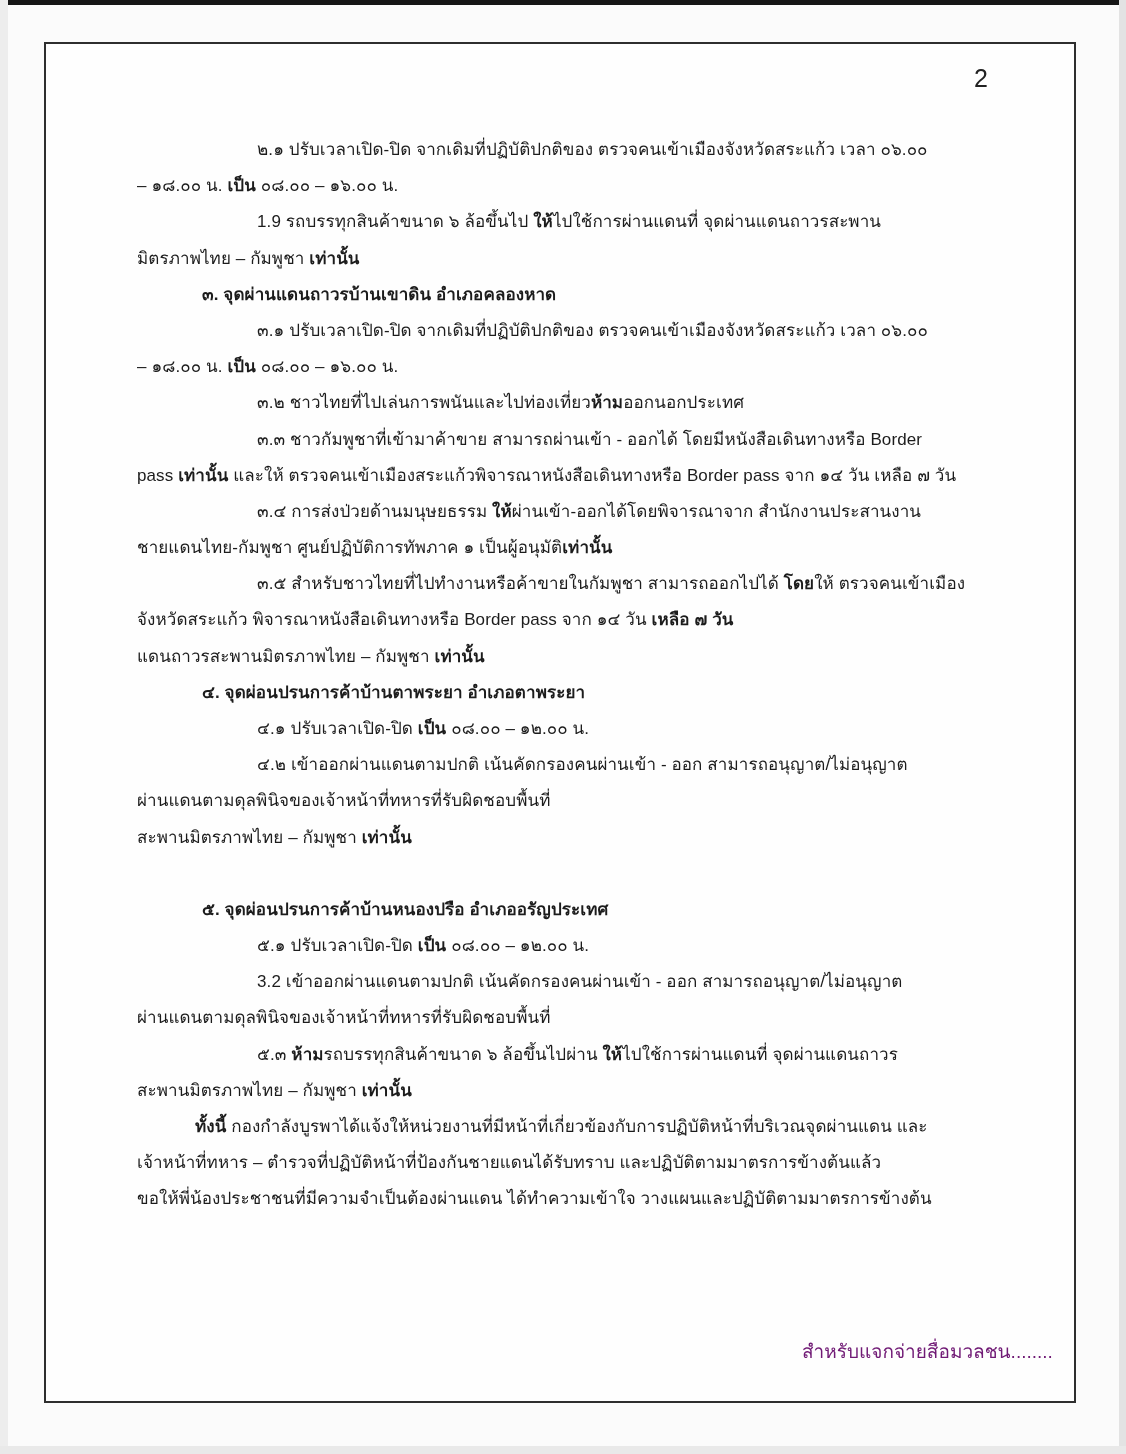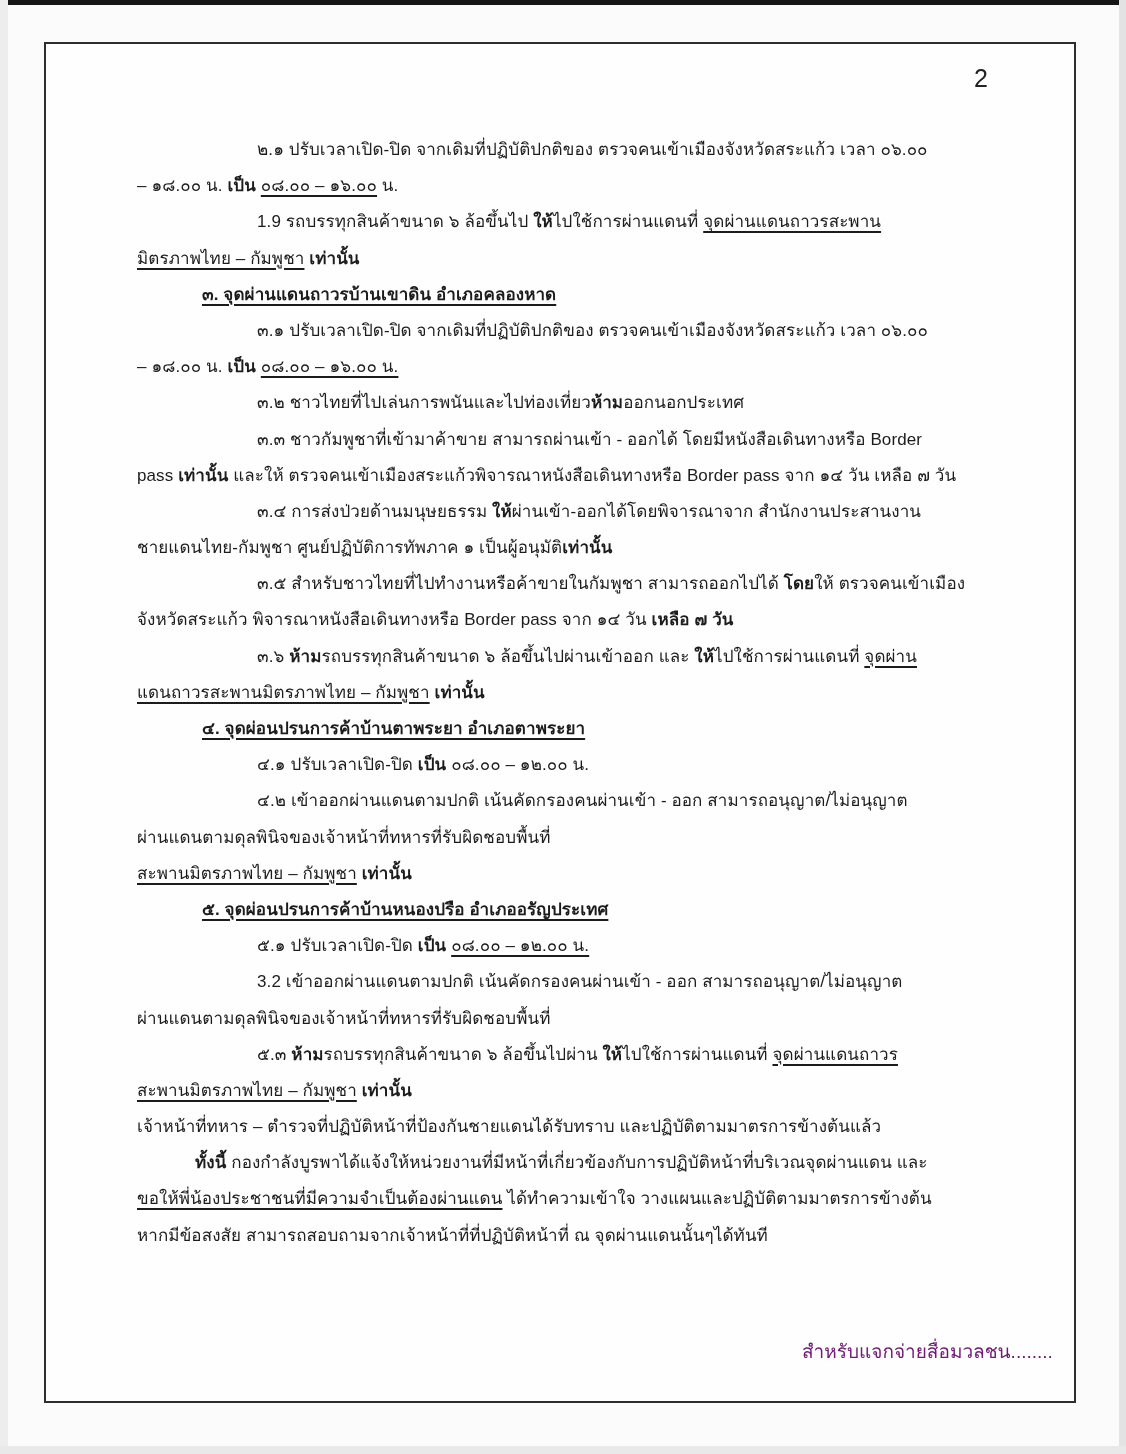--- a/index.html
+++ b/index.html
@@ -65,21 +65,20 @@
     white-space: nowrap;
     height: 36.2px;
     line-height: 36.2px;
     font-size: 17px;
     color: #1c1c1c;
     letter-spacing: 0.1px;
   }
   .line span { vertical-align: baseline; }
   .bold { font-weight: 700; }
   .und {
-    text-decoration: underline;
     text-underline-offset: 4px;
     text-decoration-thickness: 1.5px;
   }
   .doc-footer {
     position: absolute;
     left: 756px;
     top: 1292px;
     font-size: 19px;
     color: #701a75;
   }
@@ -102,32 +101,30 @@
       <div class="line" style="padding-left: 65px;"><span class="bold und">๓. จุดผ่านแดนถาวรบ้านเขาดิน อำเภอคลองหาด</span></div>
       <div class="line" style="padding-left: 120px;"><span>๓.๑ ปรับเวลาเปิด-ปิด จากเดิมที่ปฏิบัติปกติของ ตรวจคนเข้าเมืองจังหวัดสระแก้ว เวลา ๐๖.๐๐</span></div>
       <div class="line" style="padding-left: 0px;"><span>– ๑๘.๐๐ น. </span><span class="bold">เป็น</span><span> </span><span class="und">๐๘.๐๐ – ๑๖.๐๐ น.</span></div>
       <div class="line" style="padding-left: 120px;"><span>๓.๒ ชาวไทยที่ไปเล่นการพนันและไปท่องเที่ยว</span><span class="bold">ห้าม</span><span>ออกนอกประเทศ</span></div>
       <div class="line" style="padding-left: 120px;"><span>๓.๓ ชาวกัมพูชาที่เข้ามาค้าขาย สามารถผ่านเข้า - ออกได้ โดยมีหนังสือเดินทางหรือ Border</span></div>
       <div class="line" style="padding-left: 0px;"><span>pass </span><span class="bold">เท่านั้น</span><span> และให้ ตรวจคนเข้าเมืองสระแก้วพิจารณาหนังสือเดินทางหรือ Border pass จาก ๑๔ วัน เหลือ ๗ วัน</span></div>
       <div class="line" style="padding-left: 120px;"><span>๓.๔ การส่งป่วยด้านมนุษยธรรม </span><span class="bold">ให้</span><span>ผ่านเข้า-ออกได้โดยพิจารณาจาก สำนักงานประสานงาน</span></div>
       <div class="line" style="padding-left: 0px;"><span>ชายแดนไทย-กัมพูชา ศูนย์ปฏิบัติการทัพภาค ๑ เป็นผู้อนุมัติ</span><span class="bold">เท่านั้น</span></div>
       <div class="line" style="padding-left: 120px;"><span>๓.๕ สำหรับชาวไทยที่ไปทำงานหรือค้าขายในกัมพูชา สามารถออกไปได้ </span><span class="bold">โดย</span><span>ให้ ตรวจคนเข้าเมือง</span></div>
       <div class="line" style="padding-left: 0px;"><span>จังหวัดสระแก้ว พิจารณาหนังสือเดินทางหรือ Border pass จาก ๑๔ วัน </span><span class="bold">เหลือ ๗ วัน</span></div>
-      <div class="line" style="padding-left: 120px;"><span>๓.๖ </span><span class="bold">ห้าม</span><span>รถบรรทุกสินค้าขนาด ๖ ล้อขึ้นไปผ่านเข้าออก และ </span><span class="bold">ให้</span><span>ไปใช้การผ่านแดนที่ </span><span class="und">จุดผ่าน</span></div>
       <div class="line" style="padding-left: 0px;"><span class="und">แดนถาวรสะพานมิตรภาพไทย – กัมพูชา</span><span> </span><span class="bold">เท่านั้น</span></div>
       <div class="line" style="padding-left: 65px;"><span class="bold und">๔. จุดผ่อนปรนการค้าบ้านตาพระยา อำเภอตาพระยา</span></div>
       <div class="line" style="padding-left: 120px;"><span>๔.๑ ปรับเวลาเปิด-ปิด </span><span class="bold">เป็น</span><span> ๐๘.๐๐ – ๑๒.๐๐ น.</span></div>
       <div class="line" style="padding-left: 120px;"><span>๔.๒ เข้าออกผ่านแดนตามปกติ เน้นคัดกรองคนผ่านเข้า - ออก สามารถอนุญาต/ไม่อนุญาต</span></div>
       <div class="line" style="padding-left: 0px;"><span>ผ่านแดนตามดุลพินิจของเจ้าหน้าที่ทหารที่รับผิดชอบพื้นที่</span></div>
       <div class="line" style="padding-left: 0px;"><span class="und">สะพานมิตรภาพไทย – กัมพูชา</span><span> </span><span class="bold">เท่านั้น</span></div>
-      <div class="line" style="padding-left: 65px;"><span class="bold und">๕. จุดผ่อนปรนการค้าบ้านหนองปรือ อำเภออรัญประเทศ</span></div>
+      <div class="line" style="padding-left: 65px; margin-top: 36px;"><span class="bold und">๕. จุดผ่อนปรนการค้าบ้านหนองปรือ อำเภออรัญประเทศ</span></div>
       <div class="line" style="padding-left: 120px;"><span>๕.๑ ปรับเวลาเปิด-ปิด </span><span class="bold">เป็น</span><span> </span><span class="und">๐๘.๐๐ – ๑๒.๐๐ น.</span></div>
       <div class="line" style="padding-left: 120px;"><span>3.2 เข้าออกผ่านแดนตามปกติ เน้นคัดกรองคนผ่านเข้า - ออก สามารถอนุญาต/ไม่อนุญาต</span></div>
       <div class="line" style="padding-left: 0px;"><span>ผ่านแดนตามดุลพินิจของเจ้าหน้าที่ทหารที่รับผิดชอบพื้นที่</span></div>
       <div class="line" style="padding-left: 120px;"><span>๕.๓ </span><span class="bold">ห้าม</span><span>รถบรรทุกสินค้าขนาด ๖ ล้อขึ้นไปผ่าน </span><span class="bold">ให้</span><span>ไปใช้การผ่านแดนที่ </span><span class="und">จุดผ่านแดนถาวร</span></div>
       <div class="line" style="padding-left: 0px;"><span class="und">สะพานมิตรภาพไทย – กัมพูชา</span><span> </span><span class="bold">เท่านั้น</span></div>
+      <div class="line" style="padding-left: 58px;"><span class="bold">ทั้งนี้</span><span>  กองกำลังบูรพาได้แจ้งให้หน่วยงานที่มีหน้าที่เกี่ยวข้องกับการปฏิบัติหน้าที่บริเวณจุดผ่านแดน  และ</span></div>
       <div class="line" style="padding-left: 0px;"><span>เจ้าหน้าที่ทหาร – ตำรวจที่ปฏิบัติหน้าที่ป้องกันชายแดนได้รับทราบ  และปฏิบัติตามมาตรการข้างต้นแล้ว</span></div>
-      <div class="line" style="padding-left: 58px;"><span class="bold">ทั้งนี้</span><span>  กองกำลังบูรพาได้แจ้งให้หน่วยงานที่มีหน้าที่เกี่ยวข้องกับการปฏิบัติหน้าที่บริเวณจุดผ่านแดน  และ</span></div>
       <div class="line" style="padding-left: 0px;"><span class="und">ขอให้พี่น้องประชาชนที่มีความจำเป็นต้องผ่านแดน</span><span> ได้ทำความเข้าใจ  วางแผนและปฏิบัติตามมาตรการข้างต้น</span></div>
-      <div class="line" style="padding-left: 0px;"><span>หากมีข้อสงสัย  สามารถสอบถามจากเจ้าหน้าที่ที่ปฏิบัติหน้าที่ ณ จุดผ่านแดนนั้นๆได้ทันที</span></div>
     </div>
   <div class="doc-footer">สำหรับแจกจ่ายสื่อมวลชน........</div>
 </div>
 
 </body></html>

